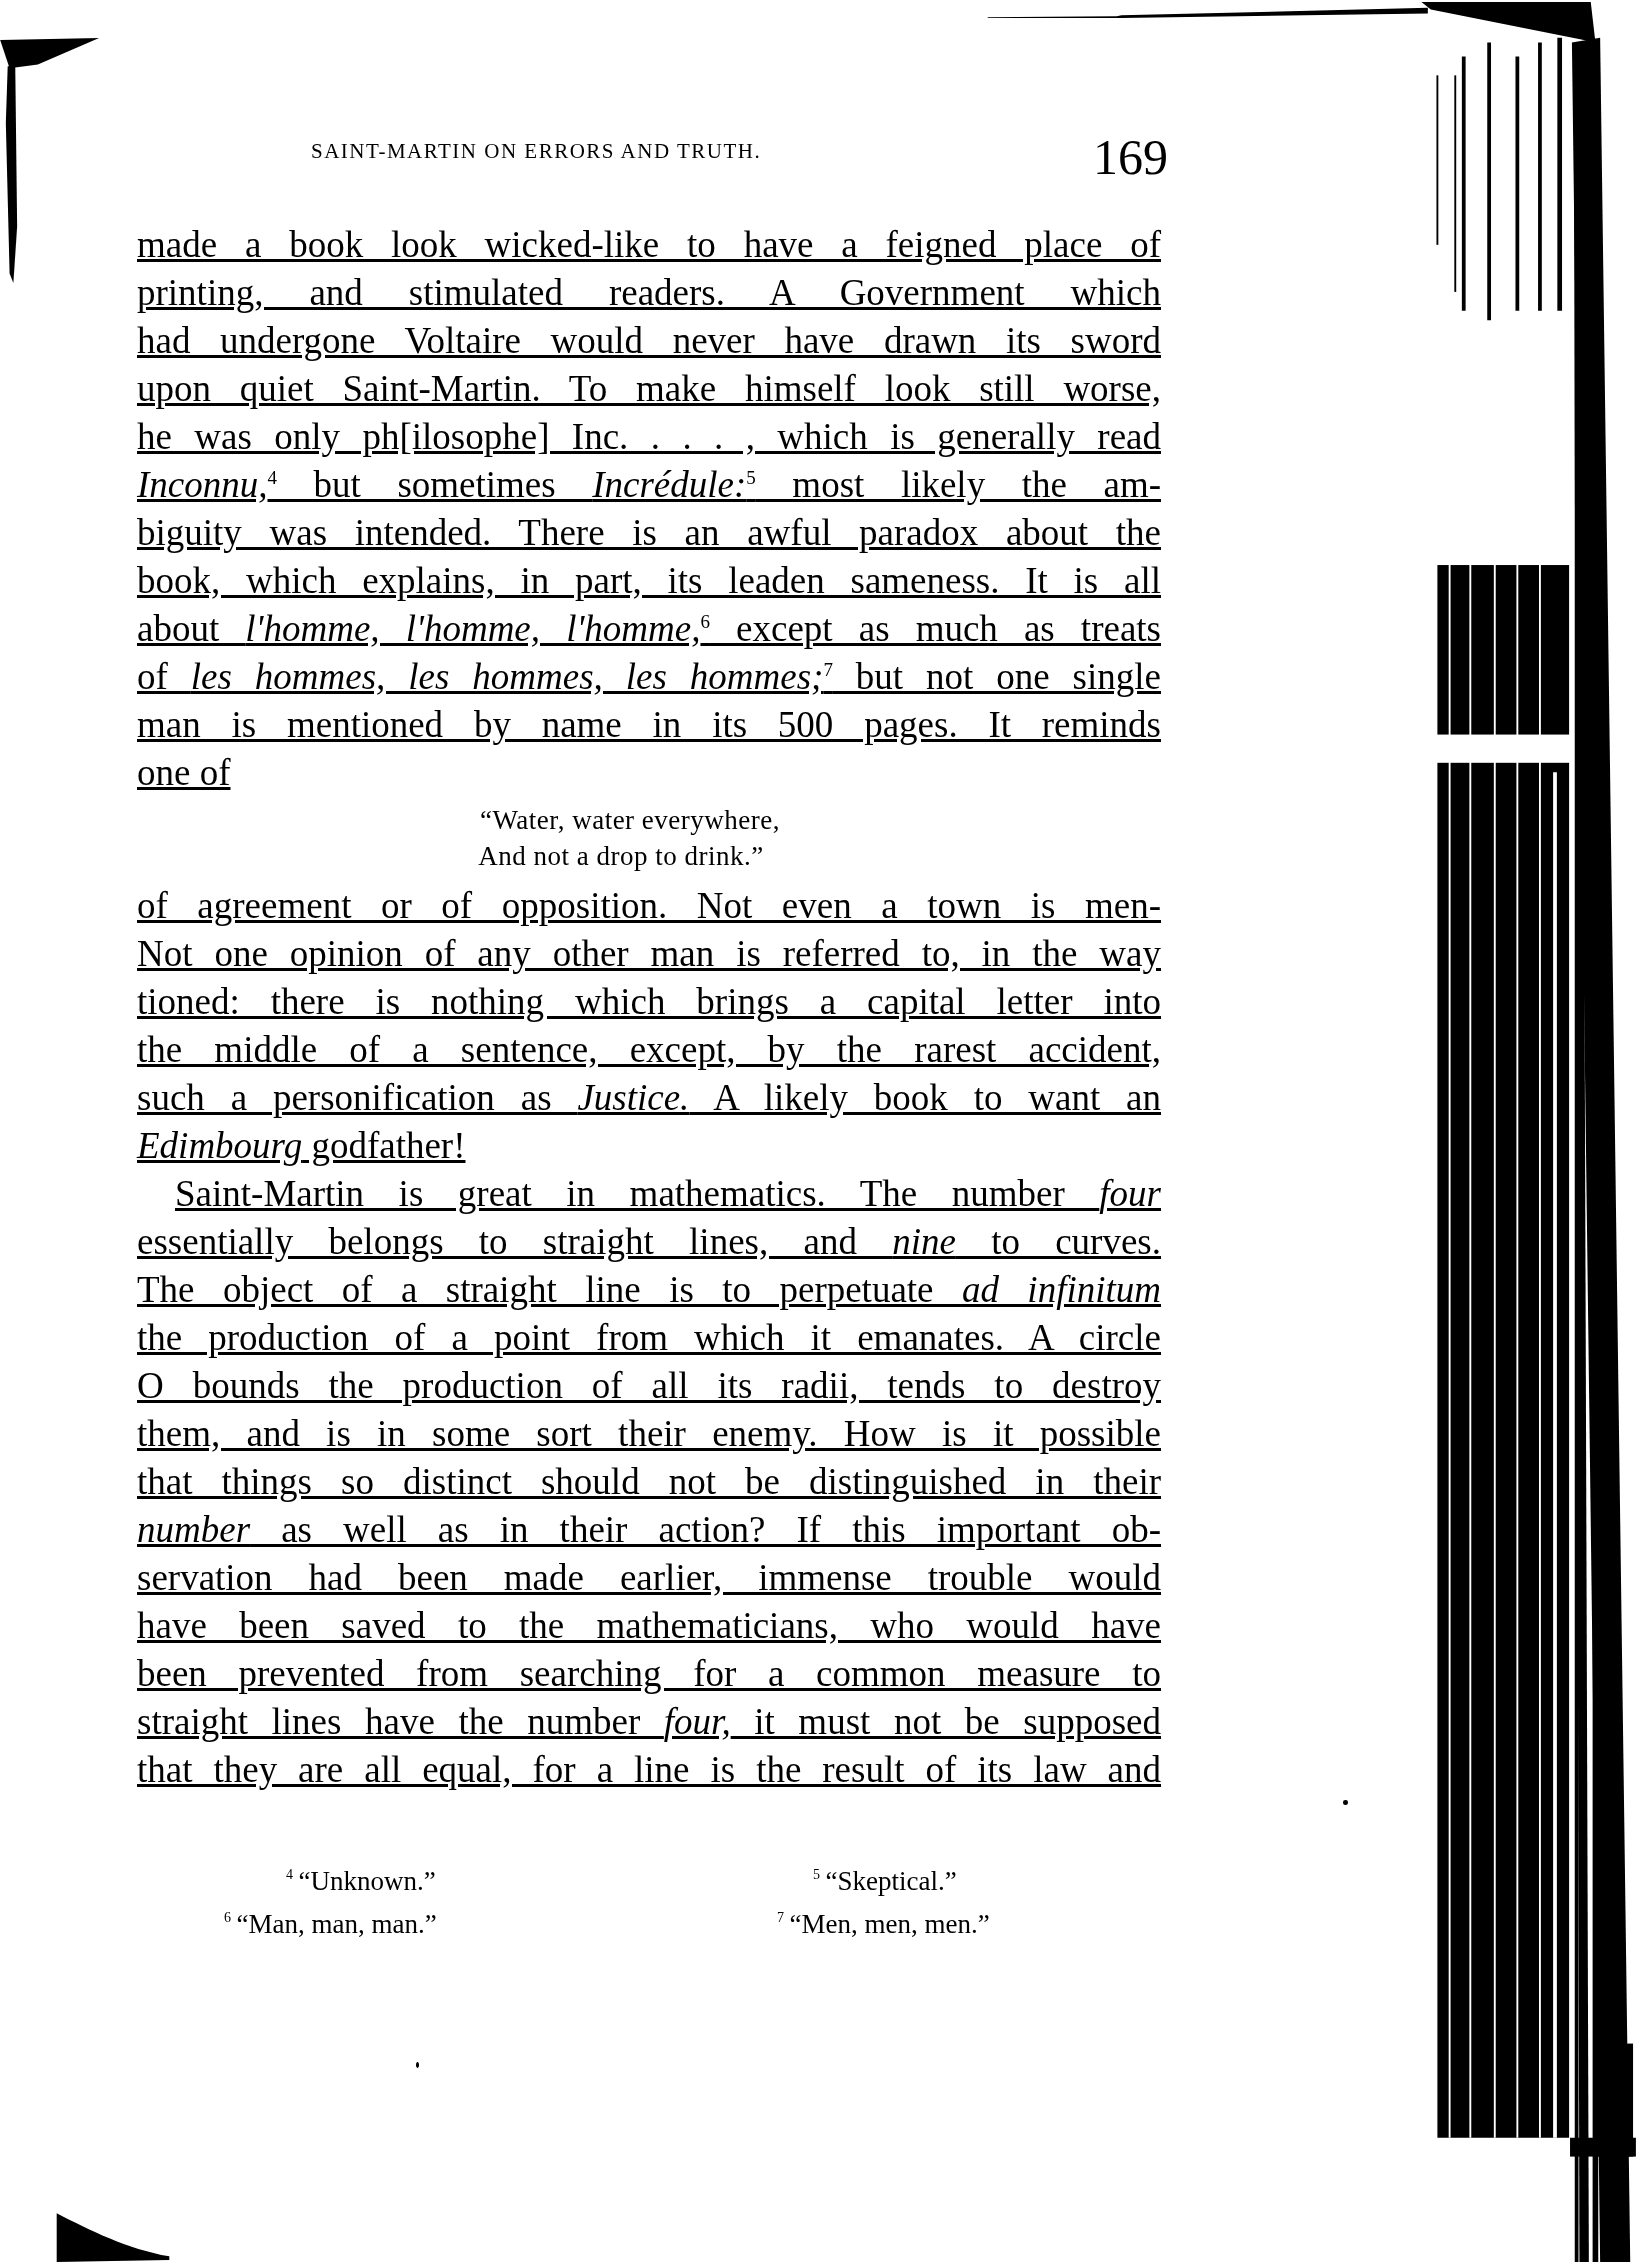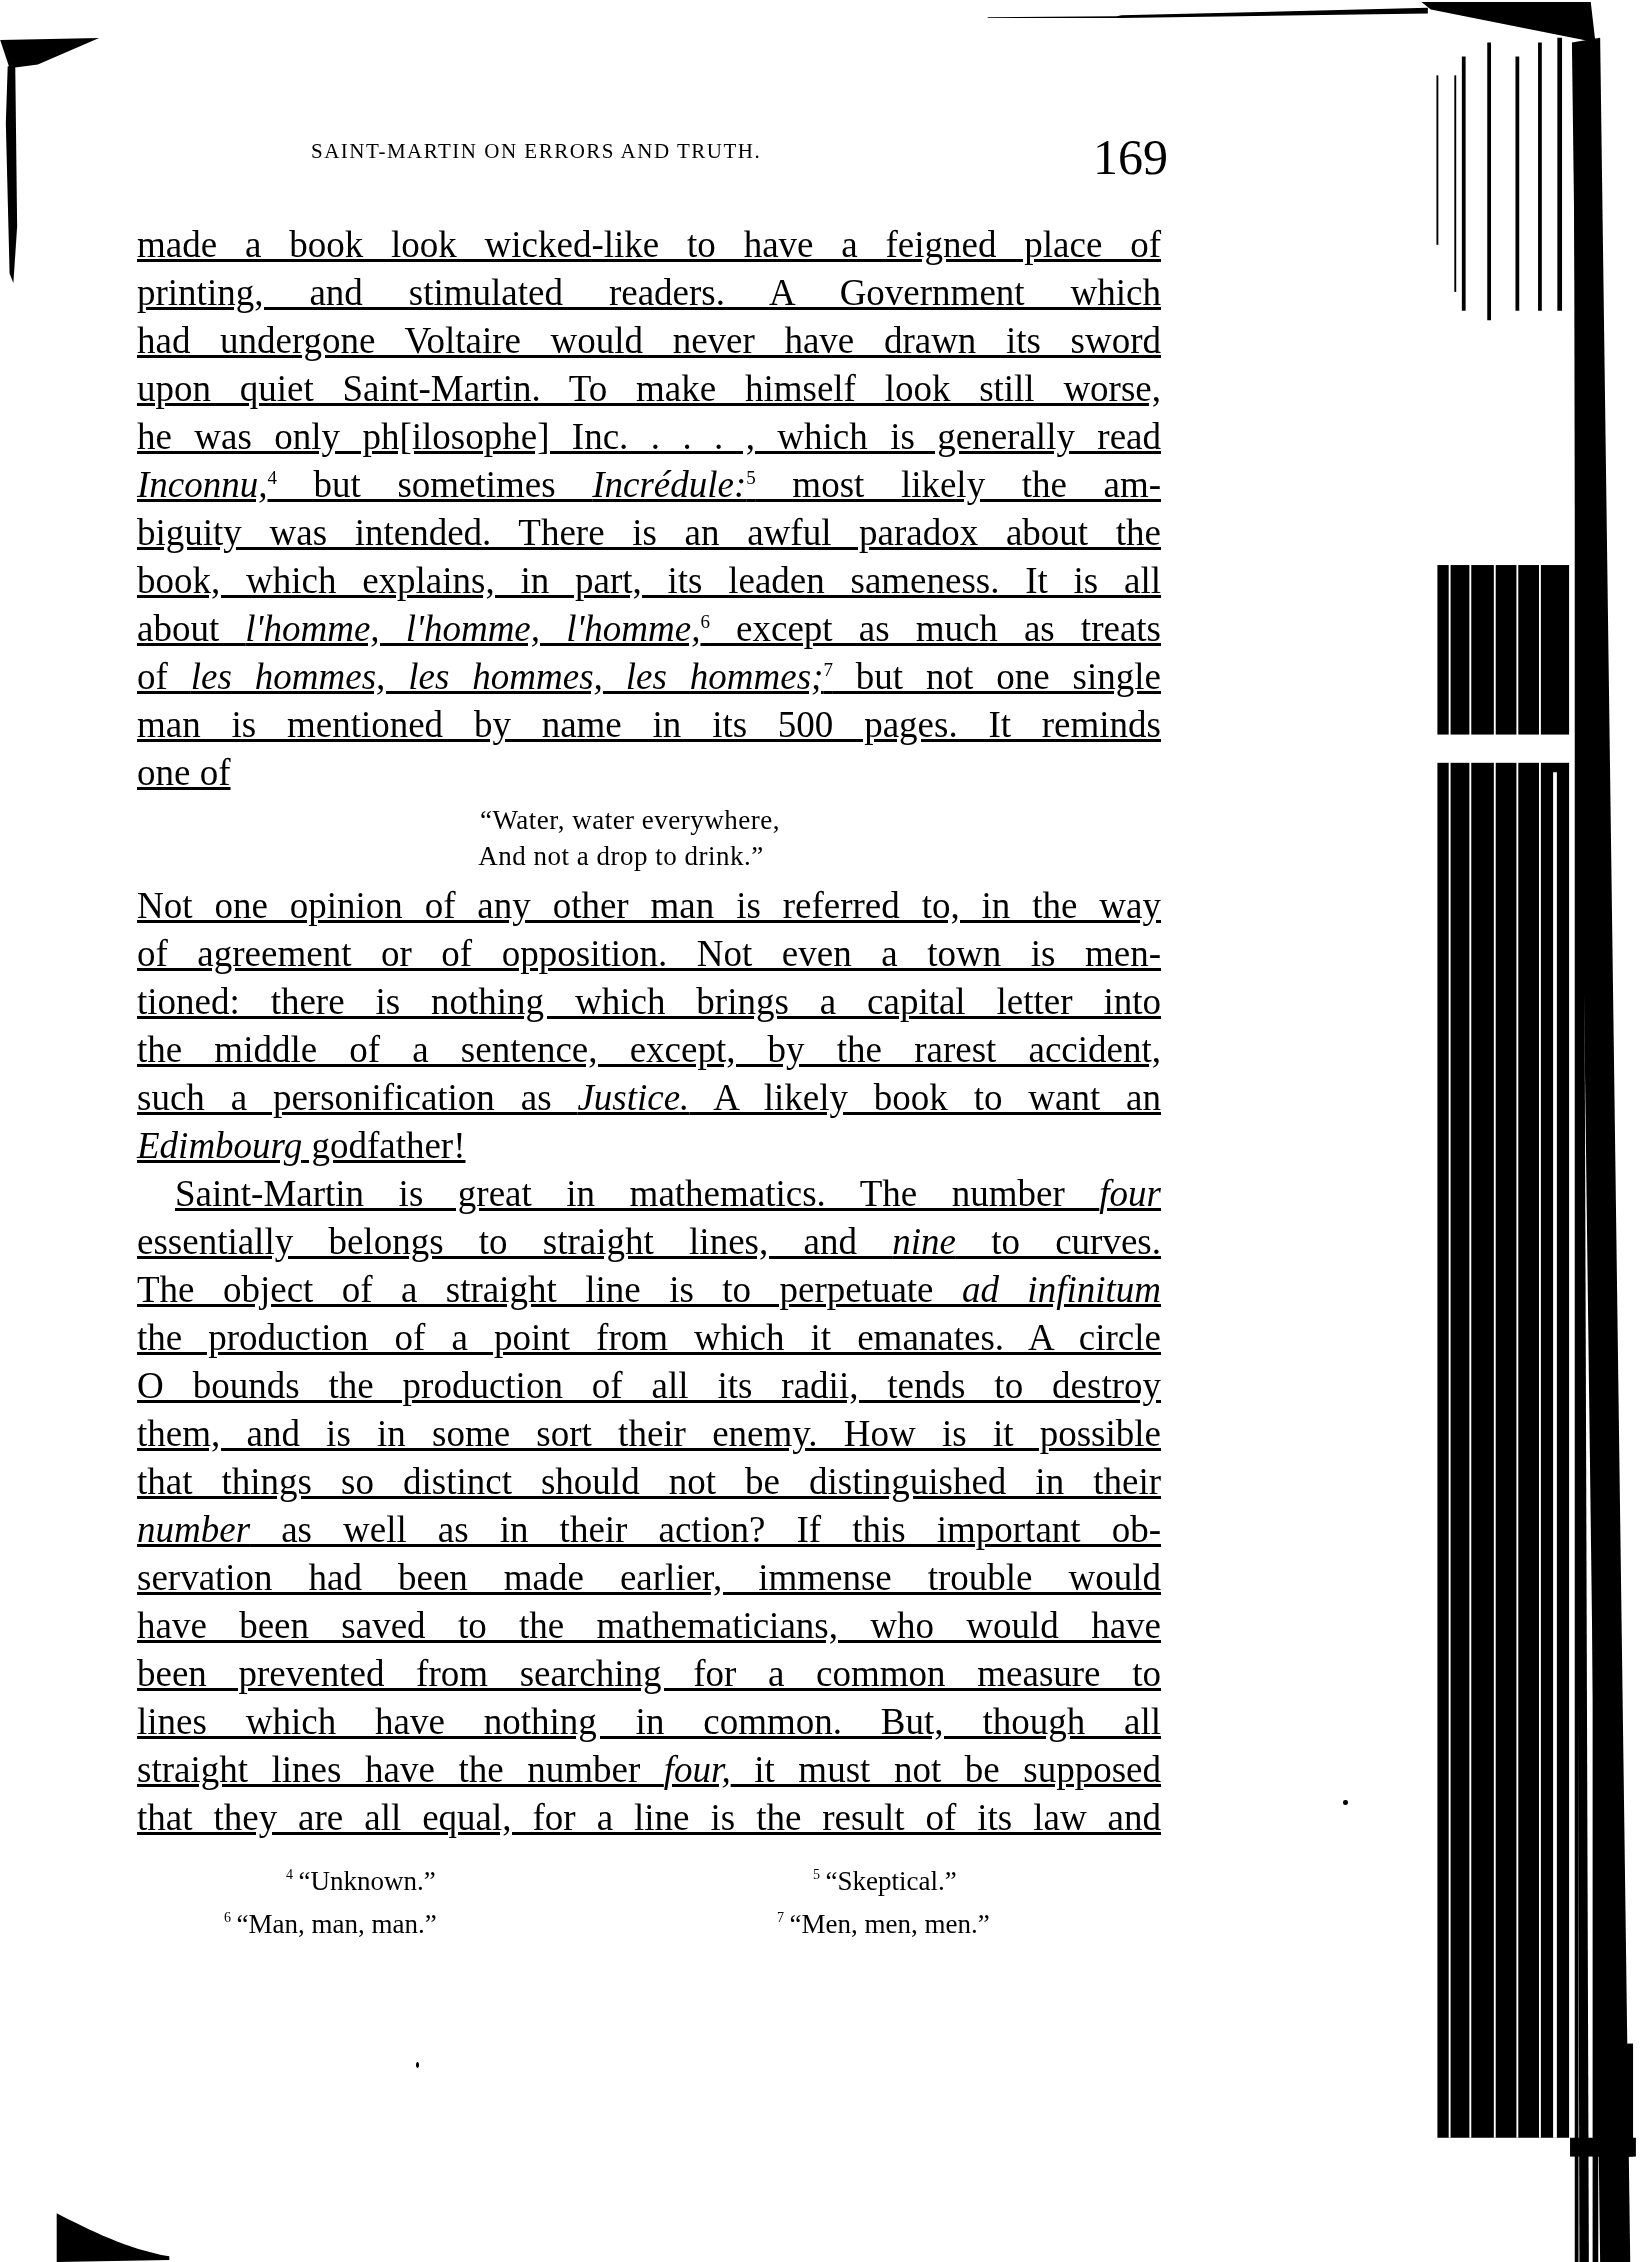--- a/index.html
+++ b/index.html
@@ -161,39 +161,38 @@
   <span class="line"><i>Inconnu,</i><sup>4</sup><span> but sometimes </span><i>Incrédule:</i><sup>5</sup><span> most likely the am-</span></span>
   <span class="line">biguity was intended.  There is an awful paradox about the</span>
   <span class="line">book, which explains, in part, its leaden sameness.  It is all</span>
   <span class="line"><span>about </span><i>l'homme, l'homme, l'homme,</i><sup>6</sup><span> except as much as treats</span></span>
   <span class="line"><span>of </span><i>les hommes, les hommes, les hommes;</i><sup>7</sup><span> but not one single</span></span>
   <span class="line">man is mentioned by name in its 500 pages.  It reminds</span>
   <span class="line last">one of</span>
 
   <span style="display:block;height:85px;"></span>
 
+  <span class="line">of agreement or of opposition.  Not even a town is men-</span>
   <span class="line">Not one opinion of any other man is referred to, in the way</span>
-  <span class="line">of agreement or of opposition.  Not even a town is men-</span>
   <span class="line">tioned: there is nothing which brings a capital letter into</span>
   <span class="line">the middle of a sentence, except, by the rarest accident,</span>
   <span class="line"><span>such a personification as </span><i>Justice.</i><span>  A likely book to want an</span></span>
   <span class="line last"><i>Edimbourg</i><span> godfather!</span></span>
 
   <span class="line indent"><span>Saint-Martin is great in mathematics.  The number </span><i>four</i></span>
   <span class="line"><span>essentially belongs to straight lines, and </span><i>nine</i><span> to curves.</span></span>
   <span class="line"><span>The object of a straight line is to perpetuate </span><i>ad infinitum</i></span>
   <span class="line">the production of a point from which it emanates.  A circle</span>
   <span class="line">O bounds the production of all its radii, tends to destroy</span>
   <span class="line">them, and is in some sort their enemy.  How is it possible</span>
   <span class="line">that things so distinct should not be distinguished in their</span>
   <span class="line"><i>number</i><span> as well as in their action?  If this important ob-</span></span>
   <span class="line">servation had been made earlier, immense trouble would</span>
   <span class="line">have been saved to the mathematicians, who would have</span>
   <span class="line">been prevented from searching for a common measure to</span>
-  <span class="line">lines which have nothing in common.  But, though all</span>
   <span class="line"><span>straight lines have the number </span><i>four,</i><span> it must not be supposed</span></span>
   <span class="line">that they are all equal, for a line is the result of its law and</span>
 </div>
 
 <div class="verse">
   <span class="verse-line l1">“Water, water everywhere,</span>
   <span class="verse-line l2">And not a drop to drink.”</span>
 </div>
 
 <div class="footnotes">

